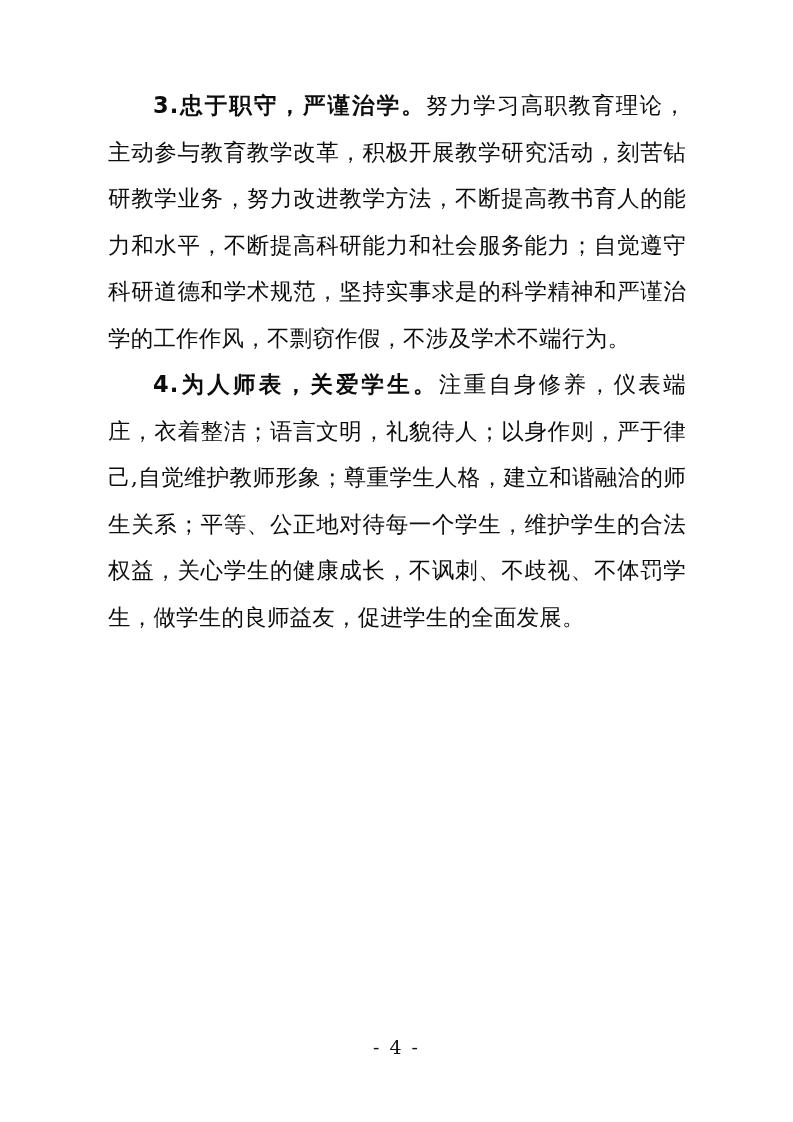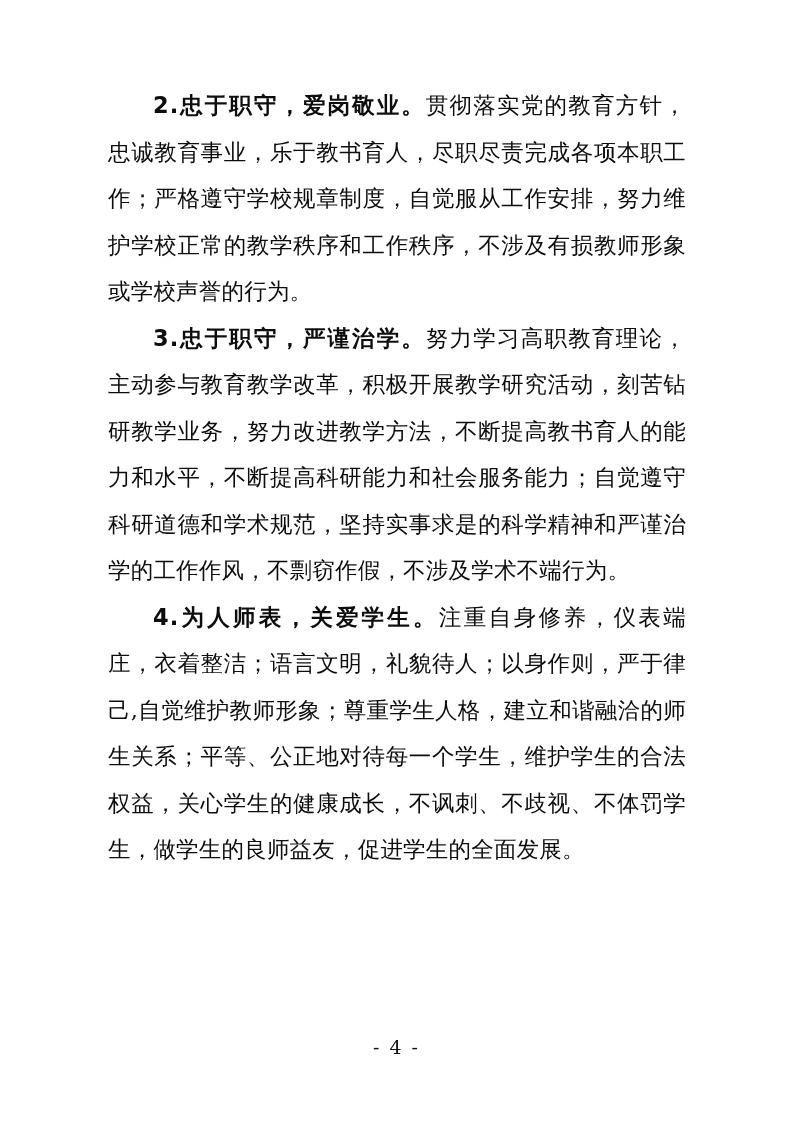--- a/index.html
+++ b/index.html
@@ -58,23 +58,20 @@
     letter-spacing: 2px;
   }
 </style>
 </head>
 <body>
 
 <div class="page">
   <div class="content">
 
 
-    <p class="para">
-      <span class="indent"></span><span class="lead">2.</span><span class="lead">忠于职守，爱岗敬业。</span><span>贯彻落实党的教育方针，忠诚教育事业，乐于教书育人，尽职尽责完成各项本职工作；严格遵守学校规章制度，自觉服从工作安排，努力维护学校正常的教学秩序和工作秩序，不涉及有损教师形象或学校声誉的行为。</span>
-    </p>
 
     <p class="para">
       <span class="indent"></span><span class="lead">3.</span><span class="lead">忠于职守，严谨治学。</span><span>努力学习高职教育理论，主动参与教育教学改革，积极开展教学研究活动，刻苦钻研教学业务，努力改进教学方法，不断提高教书育人的能力和水平，不断提高科研能力和社会服务能力；自觉遵守科研道德和学术规范，坚持实事求是的科学精神和严谨治学的工作作风，不剽窃作假，不涉及学术不端行为。</span>
     </p>
 
     <p class="para">
       <span class="indent"></span><span class="lead">4.</span><span class="lead">为人师表，关爱学生。</span><span>注重自身修养，仪表端庄，衣着整洁；语言文明，礼貌待人；以身作则，严于律己,自觉维护教师形象；尊重学生人格，建立和谐融洽的师生关系；平等、公正地对待每一个学生，维护学生的合法权益，关心学生的健康成长，不讽刺、不歧视、不体罚学生，做学生的良师益友，促进学生的全面发展。</span>
     </p>
 
   </div>

